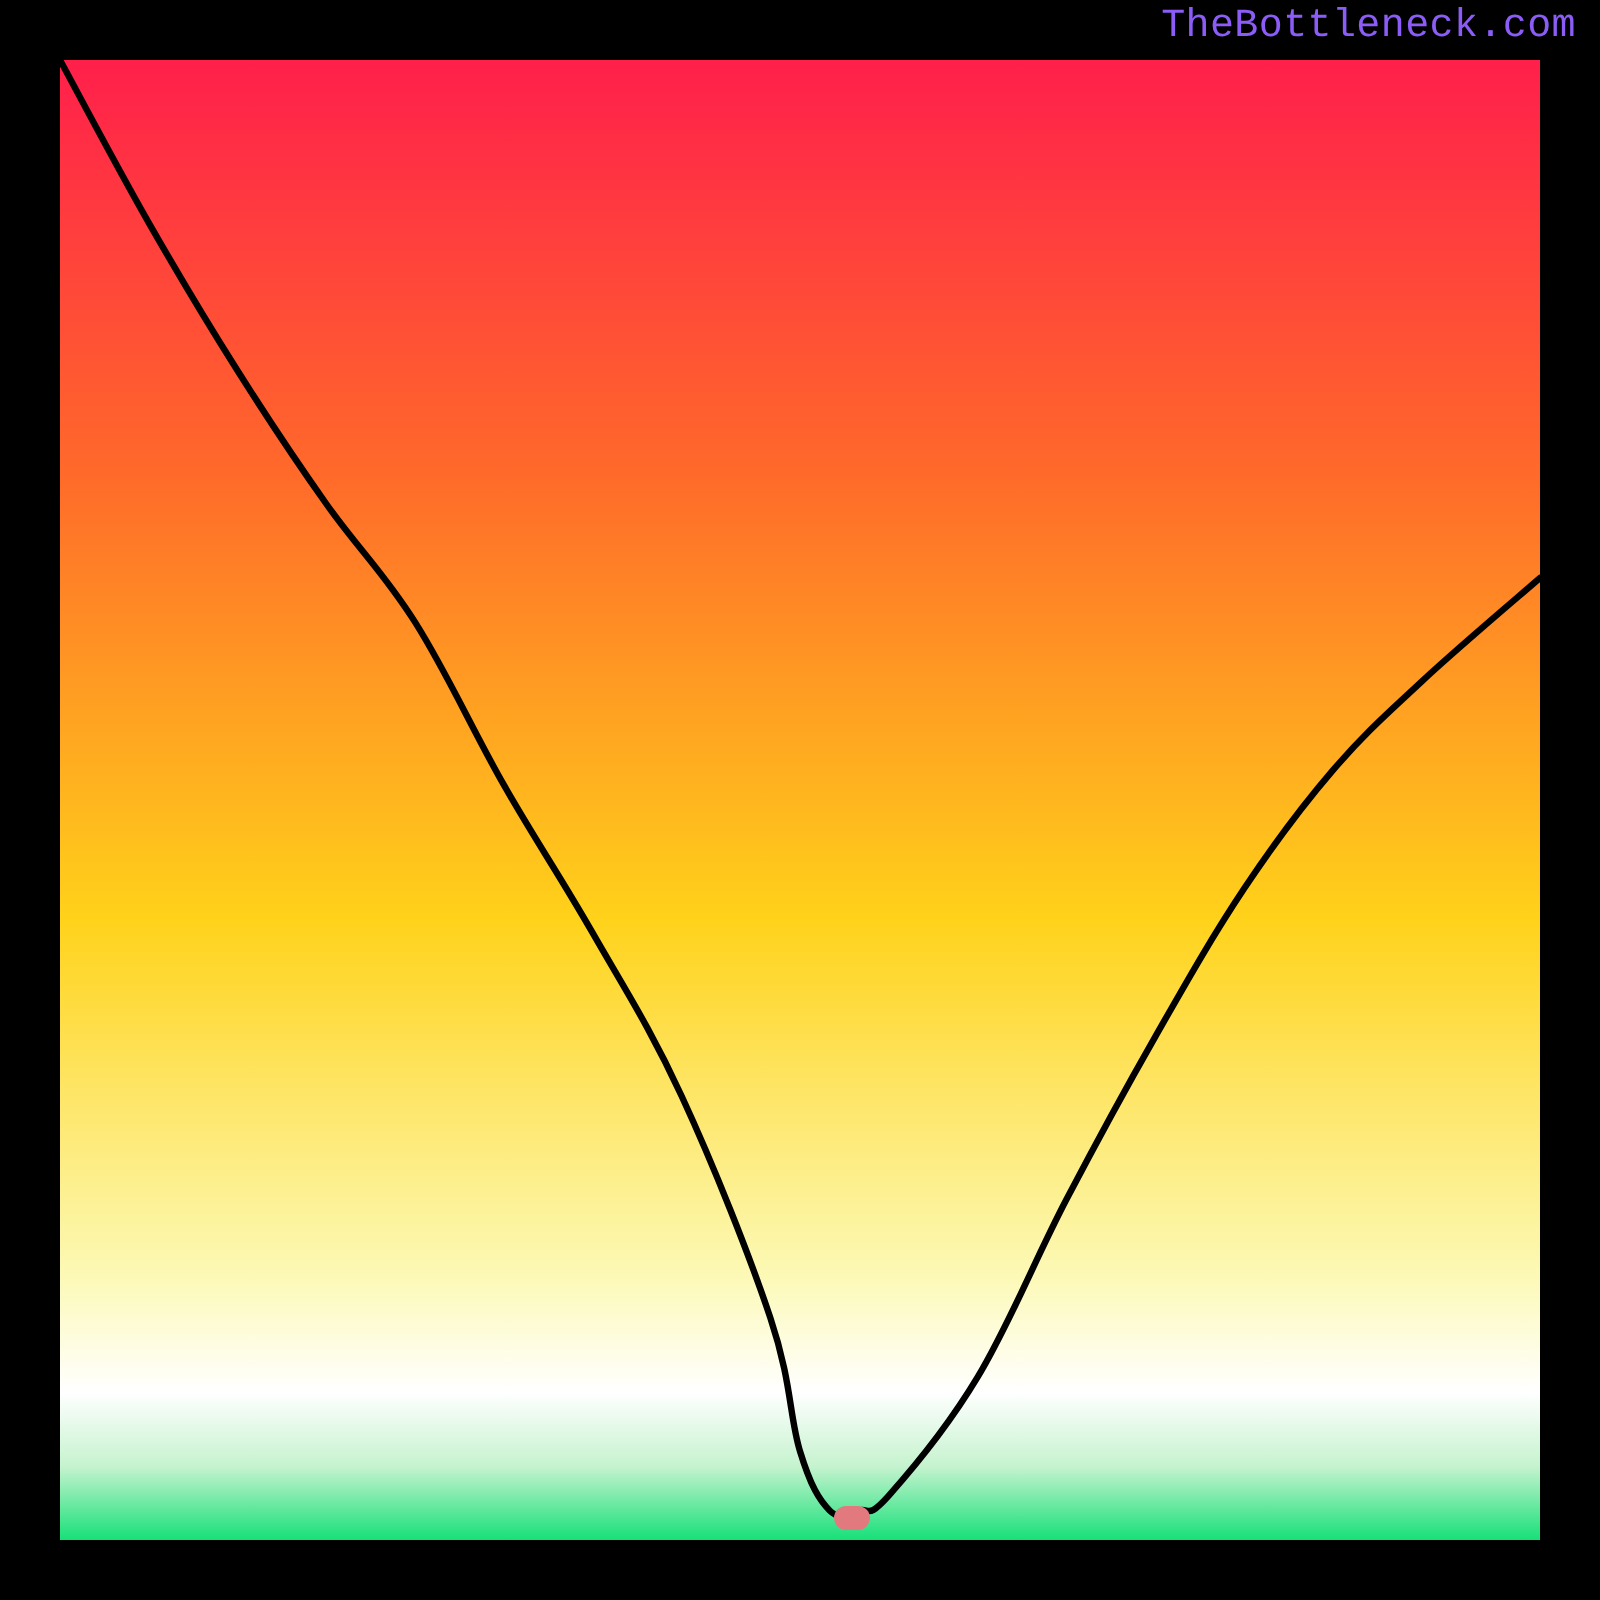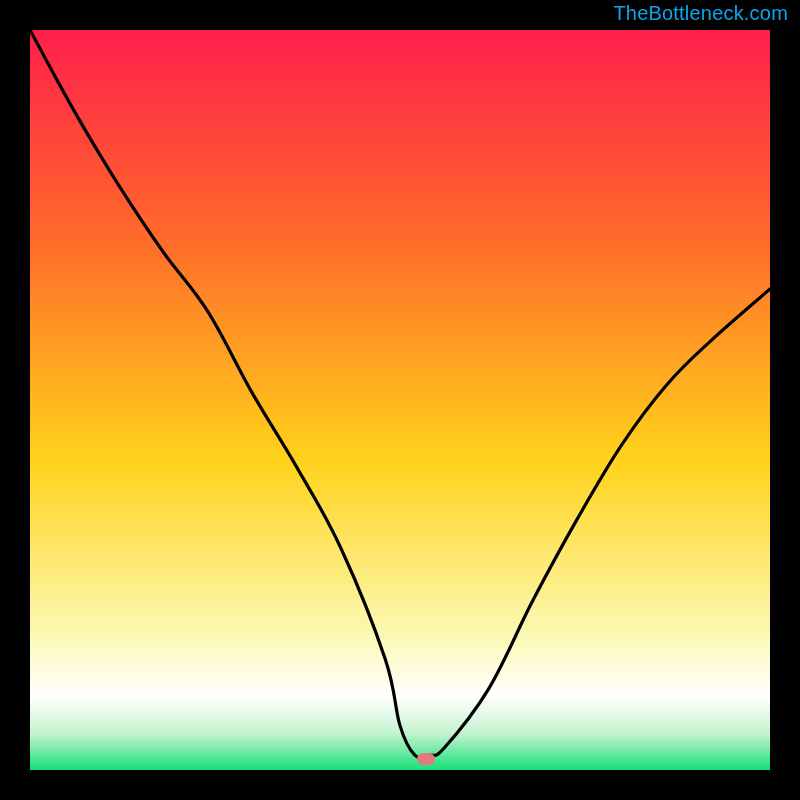--- a/index.html
+++ b/index.html
@@ -13,23 +13,23 @@
   .container {
     position: relative;
     width: 800px;
     height: 800px;
     background: #000000;
   }
   .watermark {
     position: absolute;
     top: 2px;
     right: 12px;
-    font-family: Liberation Sans, sans-serif;
+    font-family: Liberation Mono, monospace;
     font-size: 20px;
-    color: #0ea5e9;
+    color: #8b5cf6;
     letter-spacing: 0.2px;
     font-weight: 500;
   }
   .plot-area {
     position: absolute;
     left: 30px;
     top: 30px;
     width: 740px;
     height: 740px;
     overflow: hidden;

